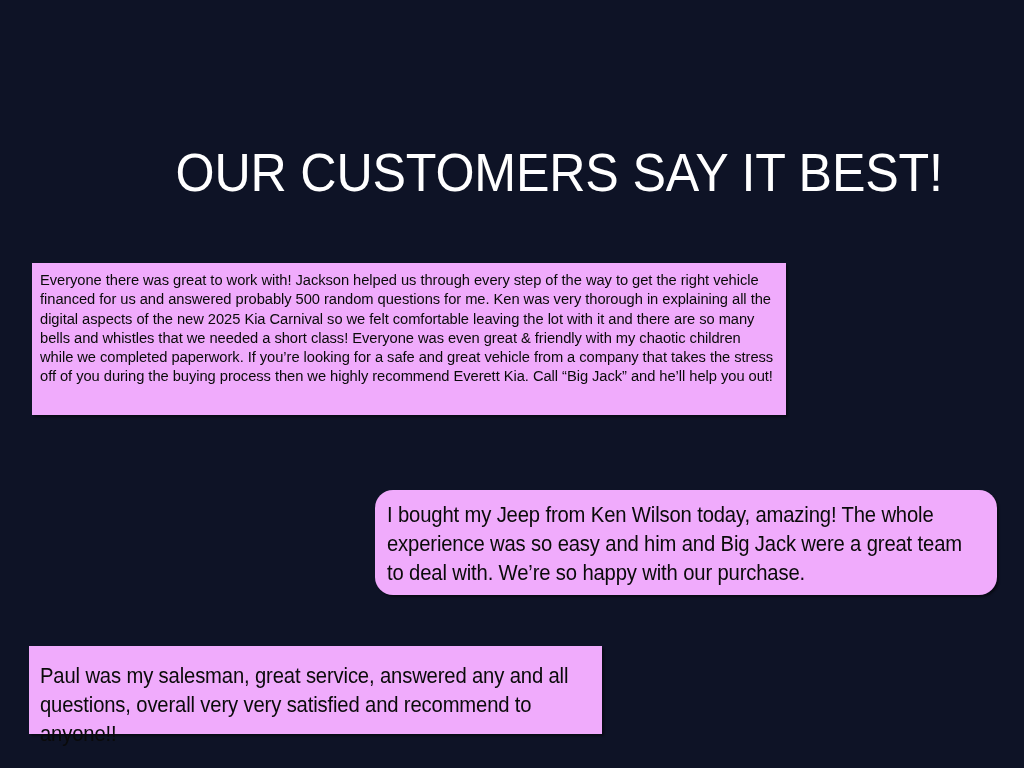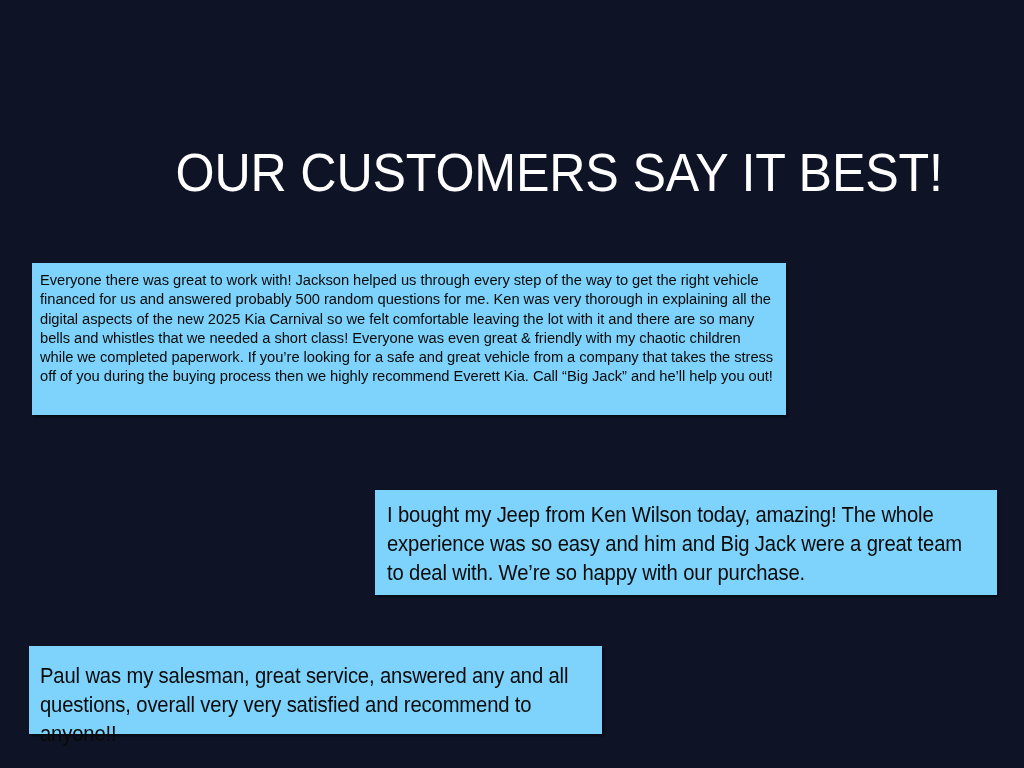--- a/index.html
+++ b/index.html
@@ -36,21 +36,21 @@
     line-height: 64px;
     letter-spacing: -0.2px;
     transform: scaleX(0.93);
     transform-origin: center top;
     white-space: nowrap;
   }
 
   
   .testimonial-card {
     position: absolute;
-    background: #7dd3fc;
+    background: #f0abfc;
     color: #000000;
     box-sizing: border-box;
     box-shadow: 2px 2px 2px rgba(0, 0, 0, 0.45);
   }
 
   .testimonial-text {
     margin: 0;
     color: #0a0a0a;
     font-family: "Liberation Sans", sans-serif;
     transform-origin: left top;
@@ -72,20 +72,21 @@
     width: 104.7%;
   }
 
   
   #testimonial-card-2 {
     left: 375px;
     top: 490px;
     width: 622px;
     height: 105px;
     padding: 11px 13px 10px 12px;
+    border-radius: 18px;
   }
   #testimonial-card-2 .testimonial-text {
     font-size: 21.2px;
     line-height: 28.8px;
     letter-spacing: -0.15px;
     transform: scaleX(0.955);
     width: 104.7%;
   }
 
   

